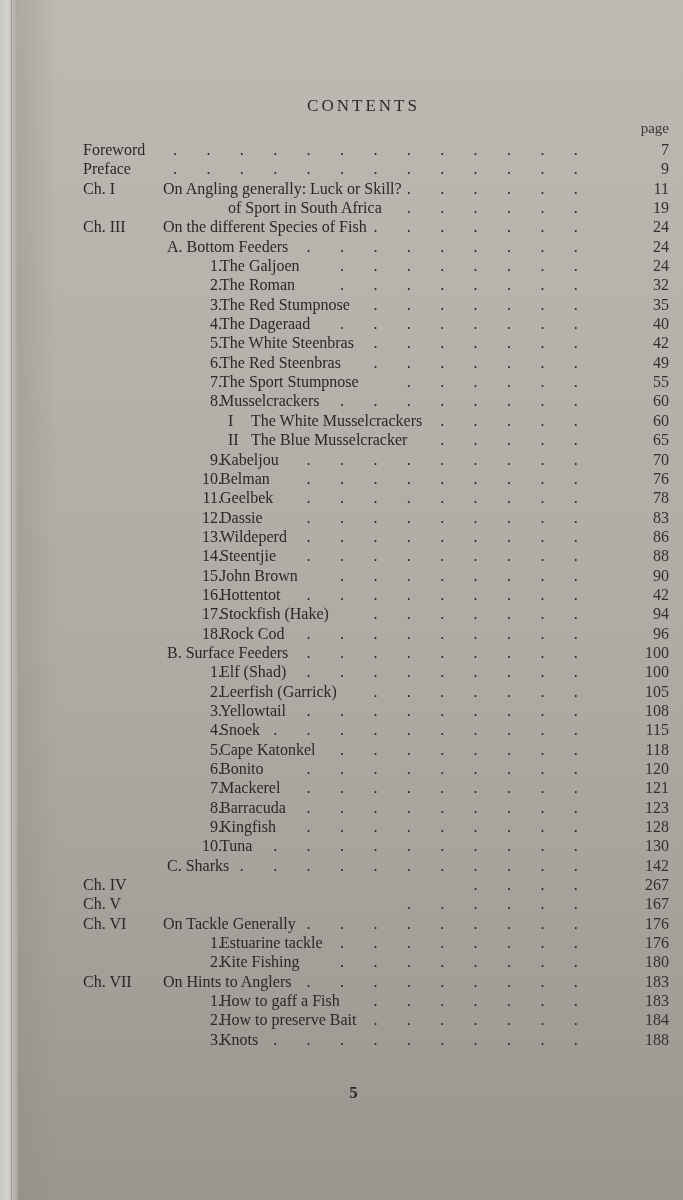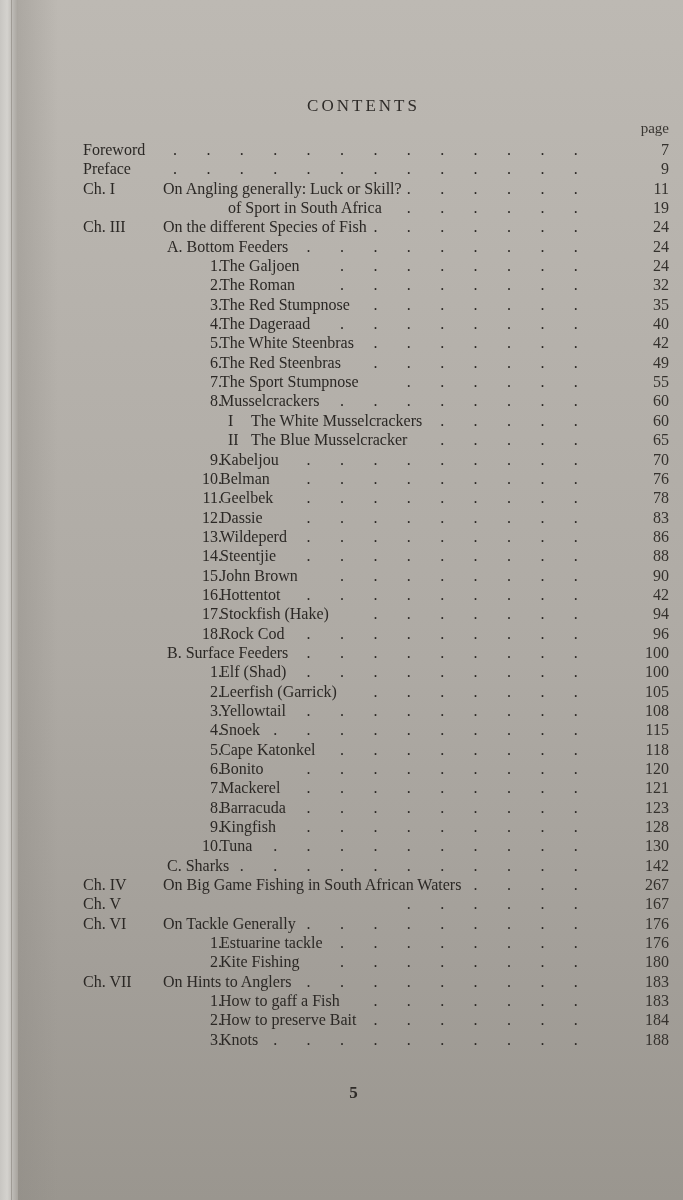--- a/index.html
+++ b/index.html
@@ -667,21 +667,20 @@
         <span style="position: absolute; left: 373.4px;">.</span>
         <span style="position: absolute; left: 406.8px;">.</span>
         <span style="position: absolute; left: 440.2px;">.</span>
         <span style="position: absolute; left: 473.6px;">.</span>
         <span style="position: absolute; left: 507px;">.</span>
         <span style="position: absolute; left: 540.4px;">.</span>
         <span style="position: absolute; left: 573.8px;">.</span>
       </div>
       <div class="row lvl0">
         <span class="label">Ch. IV</span>
-        <span class="text">On Big Game Fishing in South African Waters</span>
         <span class="pg">267</span>
         <span class="dots"></span>
         <span style="position: absolute; left: 473.6px;">.</span>
         <span style="position: absolute; left: 507px;">.</span>
         <span style="position: absolute; left: 540.4px;">.</span>
         <span style="position: absolute; left: 573.8px;">.</span>
       </div>
       <div class="row lvl0">
         <span class="label">Ch. V</span>
         <span class="pg">167</span>

